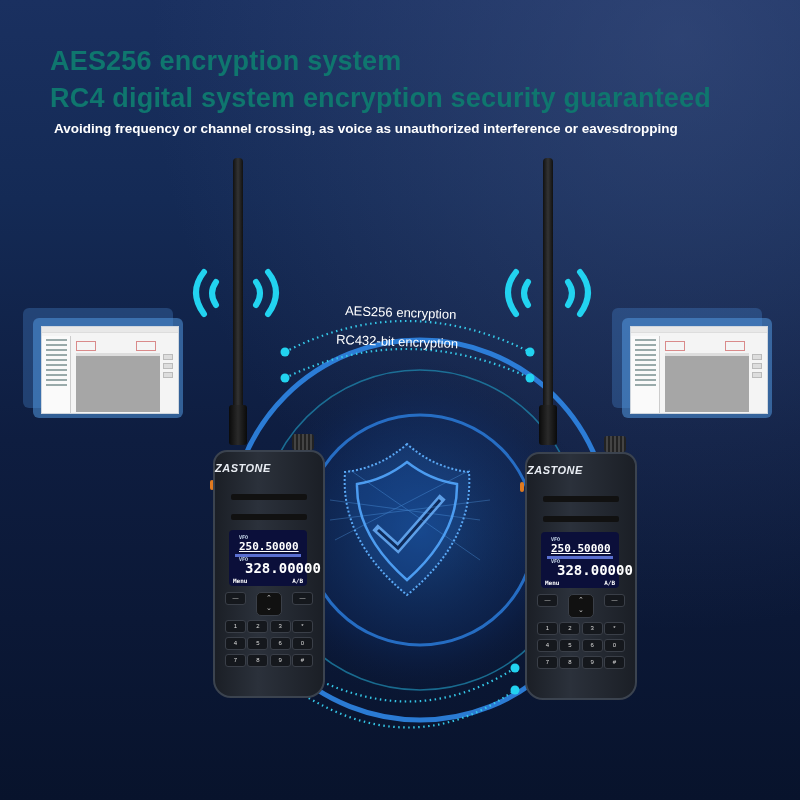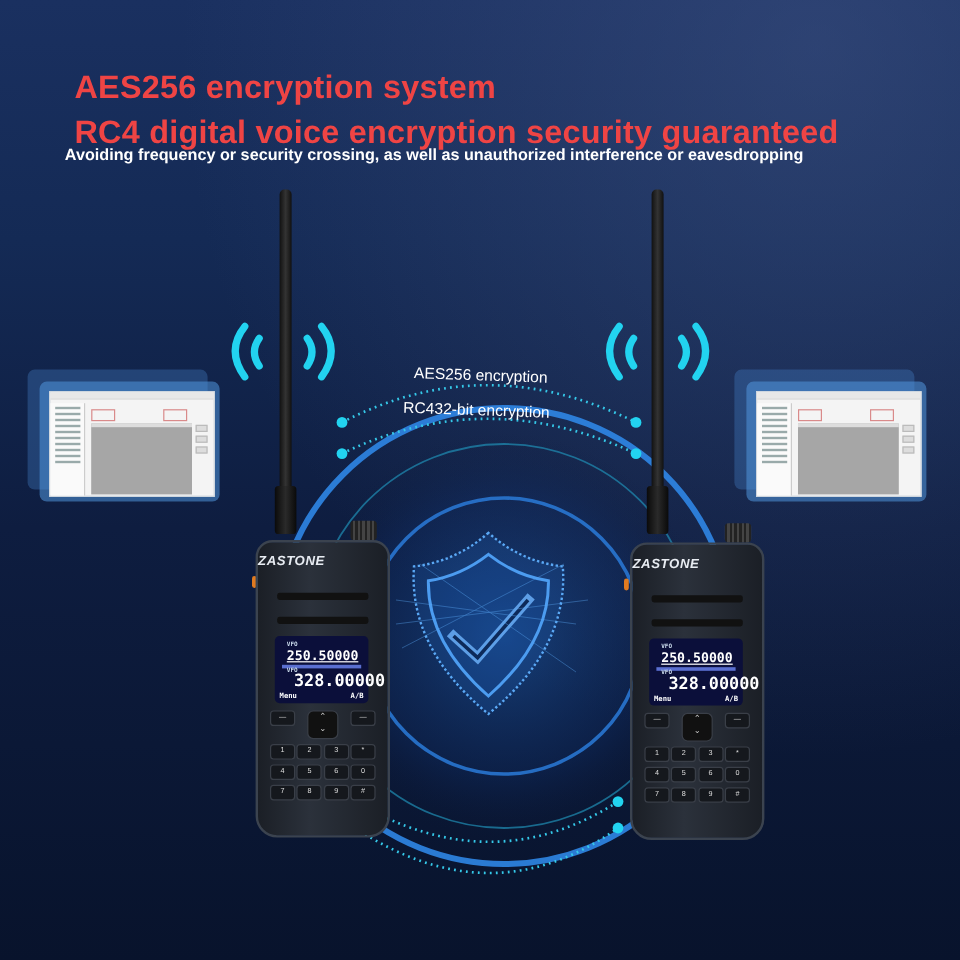--- a/index.html
+++ b/index.html
@@ -7,21 +7,21 @@
     width:800px; height:800px; overflow:hidden; position:relative;
     background: linear-gradient(180deg, #1a3060 0%, #142a55 25%, #0e1d40 55%, #08132c 100%);
     font-family: "Liberation Sans", sans-serif;
   }
   .bg-glow {
     position:absolute; left:0; top:0; width:800px; height:800px;
     background: radial-gradient(ellipse at 85% 5%, rgba(70,90,140,0.45), rgba(0,0,0,0) 55%);
     pointer-events:none;
   }
   .headline {
-    position:absolute; left:50px; color:#ef4444; font-weight:bold; margin:12px;
+    position:absolute; left:50px; color:#0f766e; font-weight:bold; margin:0;
     letter-spacing:0.2px; white-space:nowrap;
   }
   .h1 { top:46px; font-size:27px; }
   .h2 { top:83px; font-size:27px; }
   .sub { position:absolute; left:54px; top:121px; font-size:13.5px; color:#ffffff; font-weight:bold; white-space:nowrap; }
 
   
   .card-wrap { position:absolute; width:160px; height:110px; }
   .card-back {
     position:absolute; left:-10px; top:-10px; width:150px; height:100px;
@@ -73,22 +73,22 @@
   .orange { position:absolute; width:4px; height:10px; background:#e07a20; border-radius:2px; }
   .arc-text { position:absolute; color:#ffffff; font-size:13px; white-space:nowrap; }
   svg { position:absolute; left:0; top:0; }
 </style>
 </head>
 <body>
 
 <div class="bg-glow"></div>
 
 <h1 class="headline h1">AES256 encryption system</h1>
-<h1 class="headline h2">RC4 digital  voice encryption security guaranteed</h1>
-<div class="sub">Avoiding frequency or security crossing, as well as unauthorized interference or eavesdropping</div>
+<h1 class="headline h2">RC4 digital  system encryption security guaranteed</h1>
+<div class="sub">Avoiding frequency or channel crossing, as voice as unauthorized interference or eavesdropping</div>
 
 <div class="card-wrap" style="left:33px; top:318px;">
   <div class="card-back"></div>
   <div class="card-front">
     <div class="win">
       <div class="menubar"></div>
       <div class="tree">
           <i></i>
           <i></i>
           <i></i>

